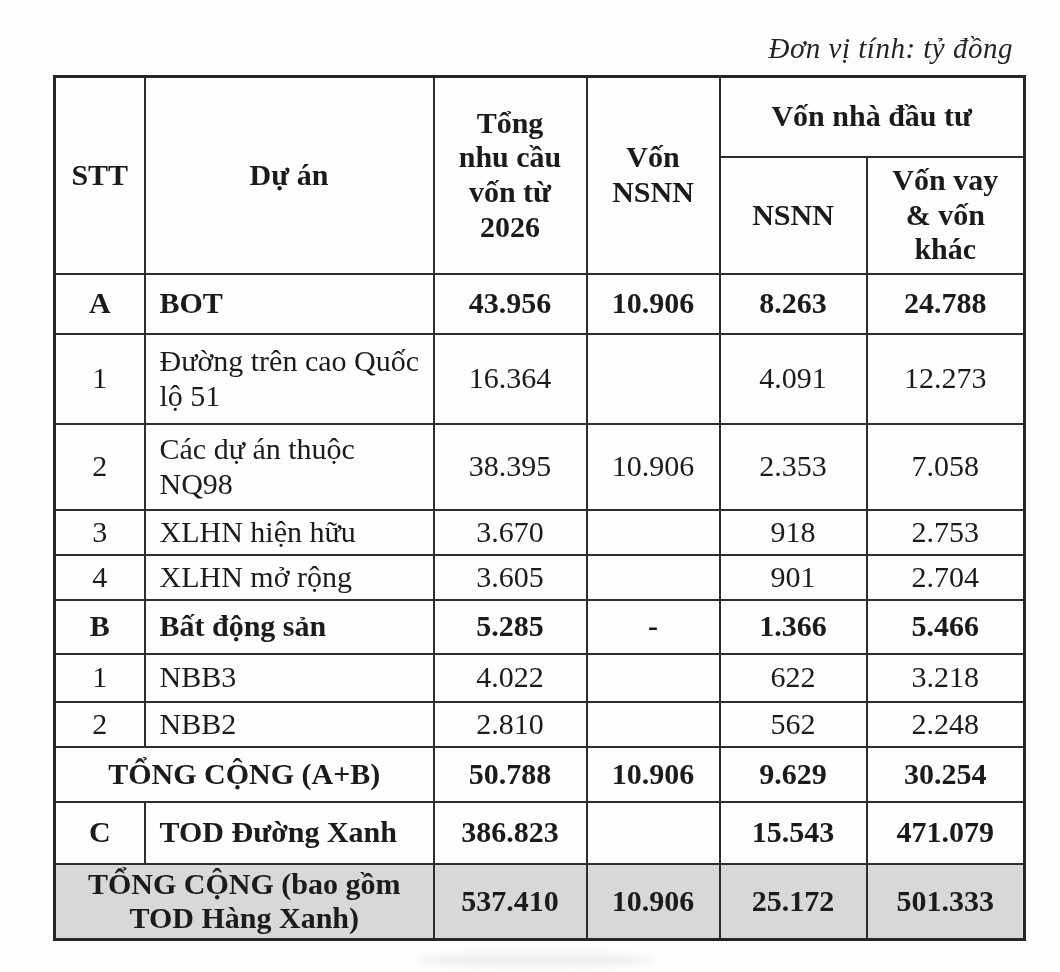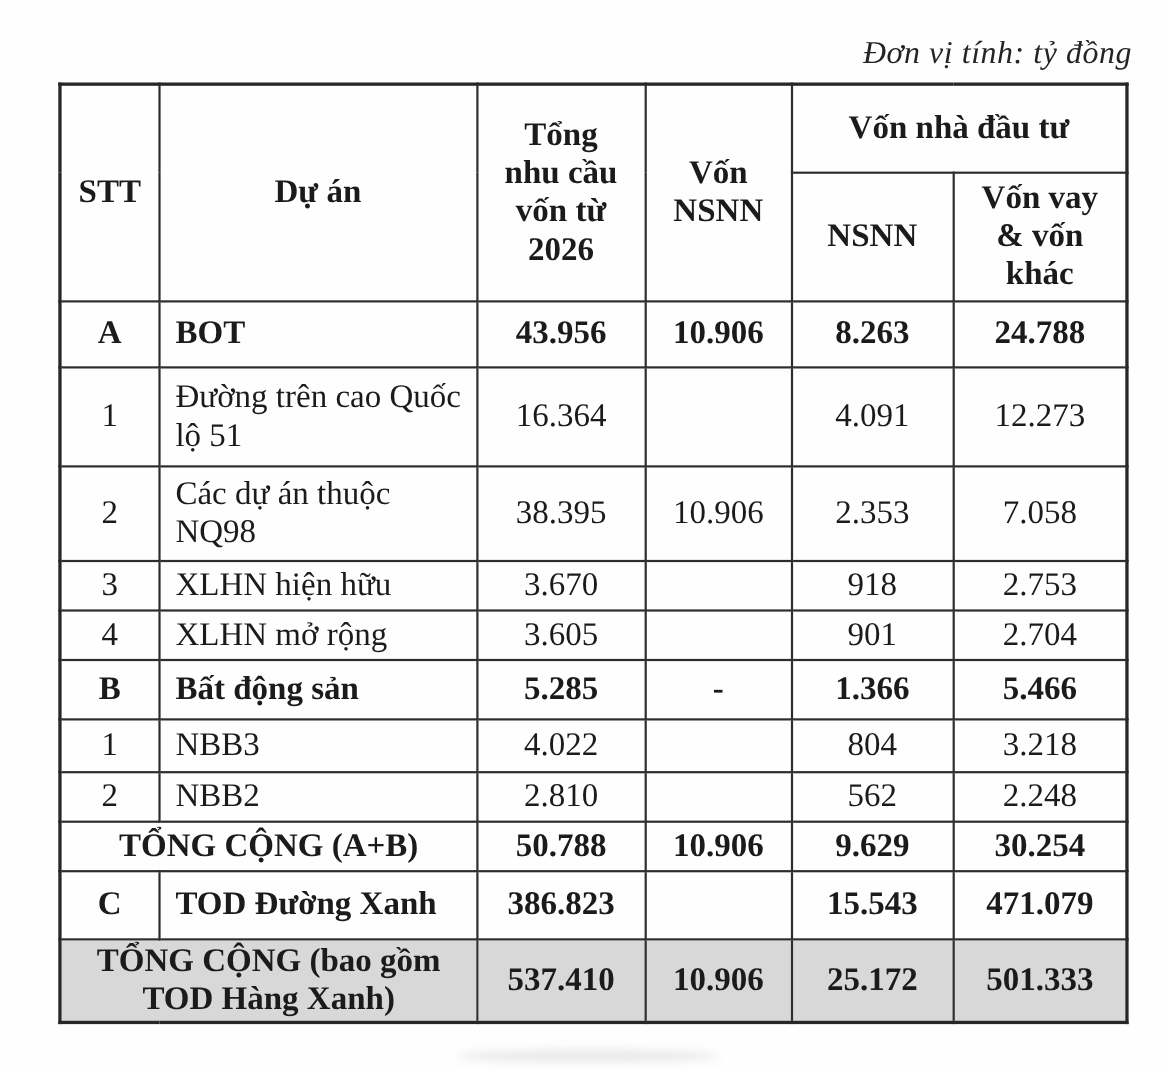--- a/index.html
+++ b/index.html
@@ -6,21 +6,21 @@
   body {
     width: 1060px; height: 972px;
     background: #fefefe;
     font-family: "Liberation Serif", "DejaVu Serif", serif;
     color: #1b1b1b;
     position: relative;
     overflow: hidden;
   }
   .unit-note {
     position: absolute;
-    left: 69px; top: 32px; width: 960px;
+    left: 53px; top: 32px; width: 960px;
     text-align: right;
     font-style: italic;
     font-size: 29px;
     color: #242424;
     letter-spacing: 0.5px;
   }
   table.cap-table {
     position: absolute;
     left: 53px; top: 75px;
     width: 970px;
@@ -136,32 +136,32 @@
       <td>5.285</td>
       <td>-</td>
       <td>1.366</td>
       <td>5.466</td>
     </tr>
     <tr style="height:48px">
       <td>1</td>
       <td class="c-name">NBB3</td>
       <td>4.022</td>
       <td></td>
-      <td>804</td>
+      <td>622</td>
       <td>3.218</td>
     </tr>
     <tr style="height:45px">
       <td>2</td>
       <td class="c-name">NBB2</td>
       <td>2.810</td>
       <td></td>
       <td>562</td>
       <td>2.248</td>
     </tr>
-    <tr class="bold" style="height:45px">
+    <tr class="bold" style="height:55px">
       <td colspan="2" class="c-label">TỔNG CỘNG (A+B)</td>
       <td>50.788</td>
       <td>10.906</td>
       <td>9.629</td>
       <td>30.254</td>
     </tr>
     <tr class="bold" style="height:62px">
       <td>C</td>
       <td class="c-name">TOD Đường Xanh</td>
       <td>386.823</td>

